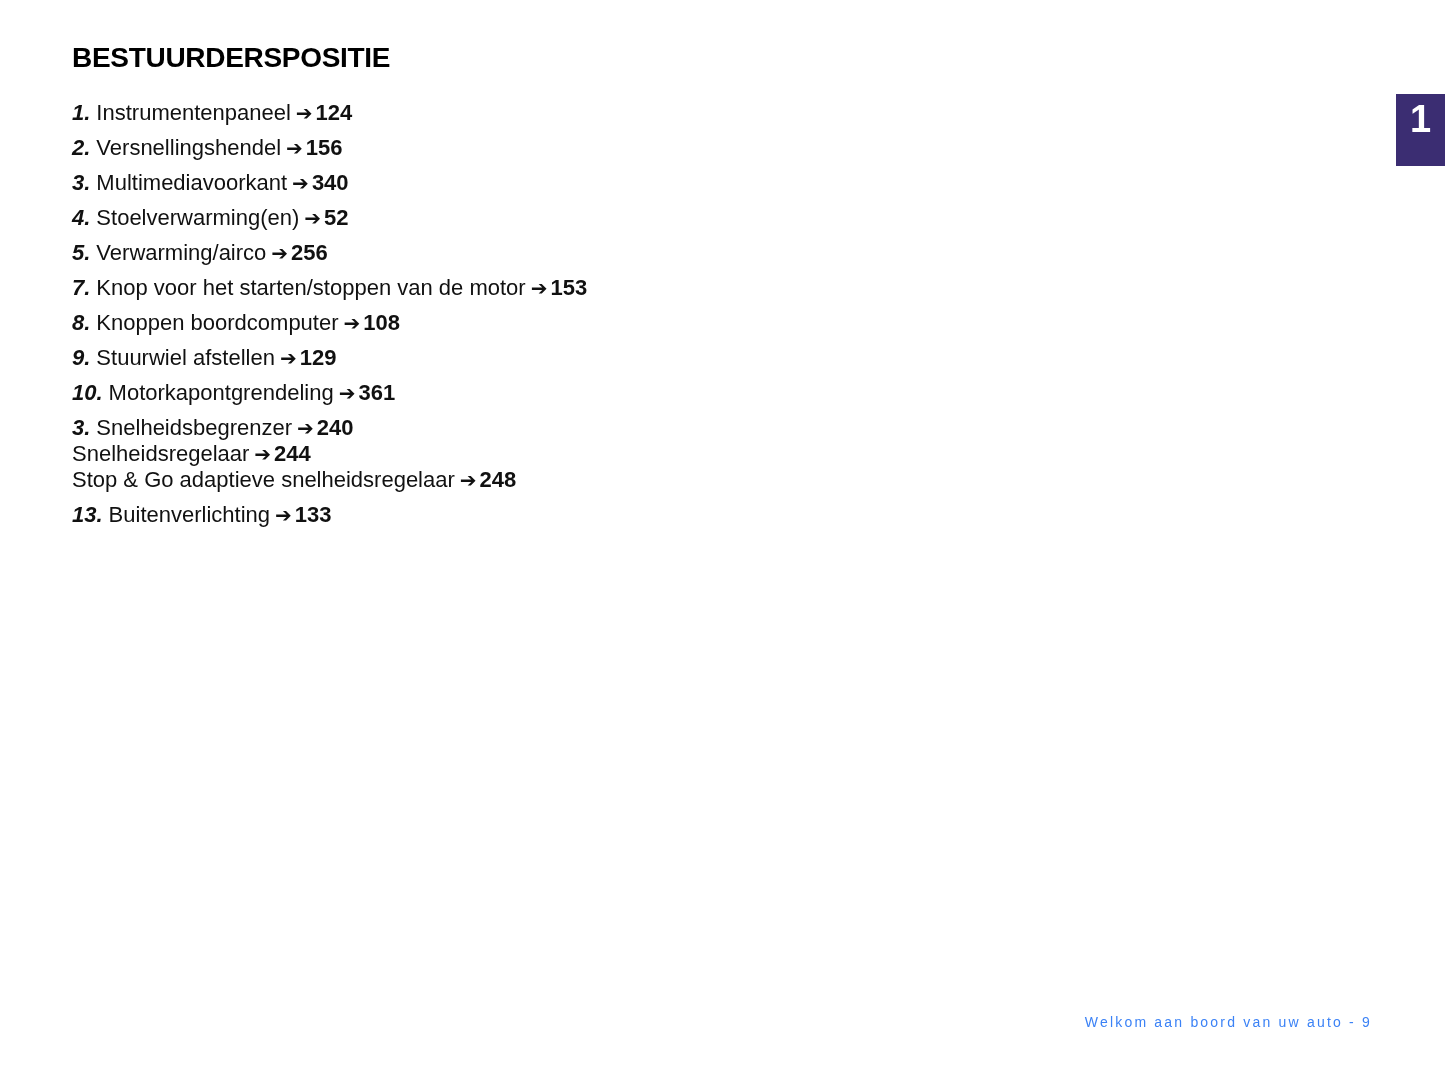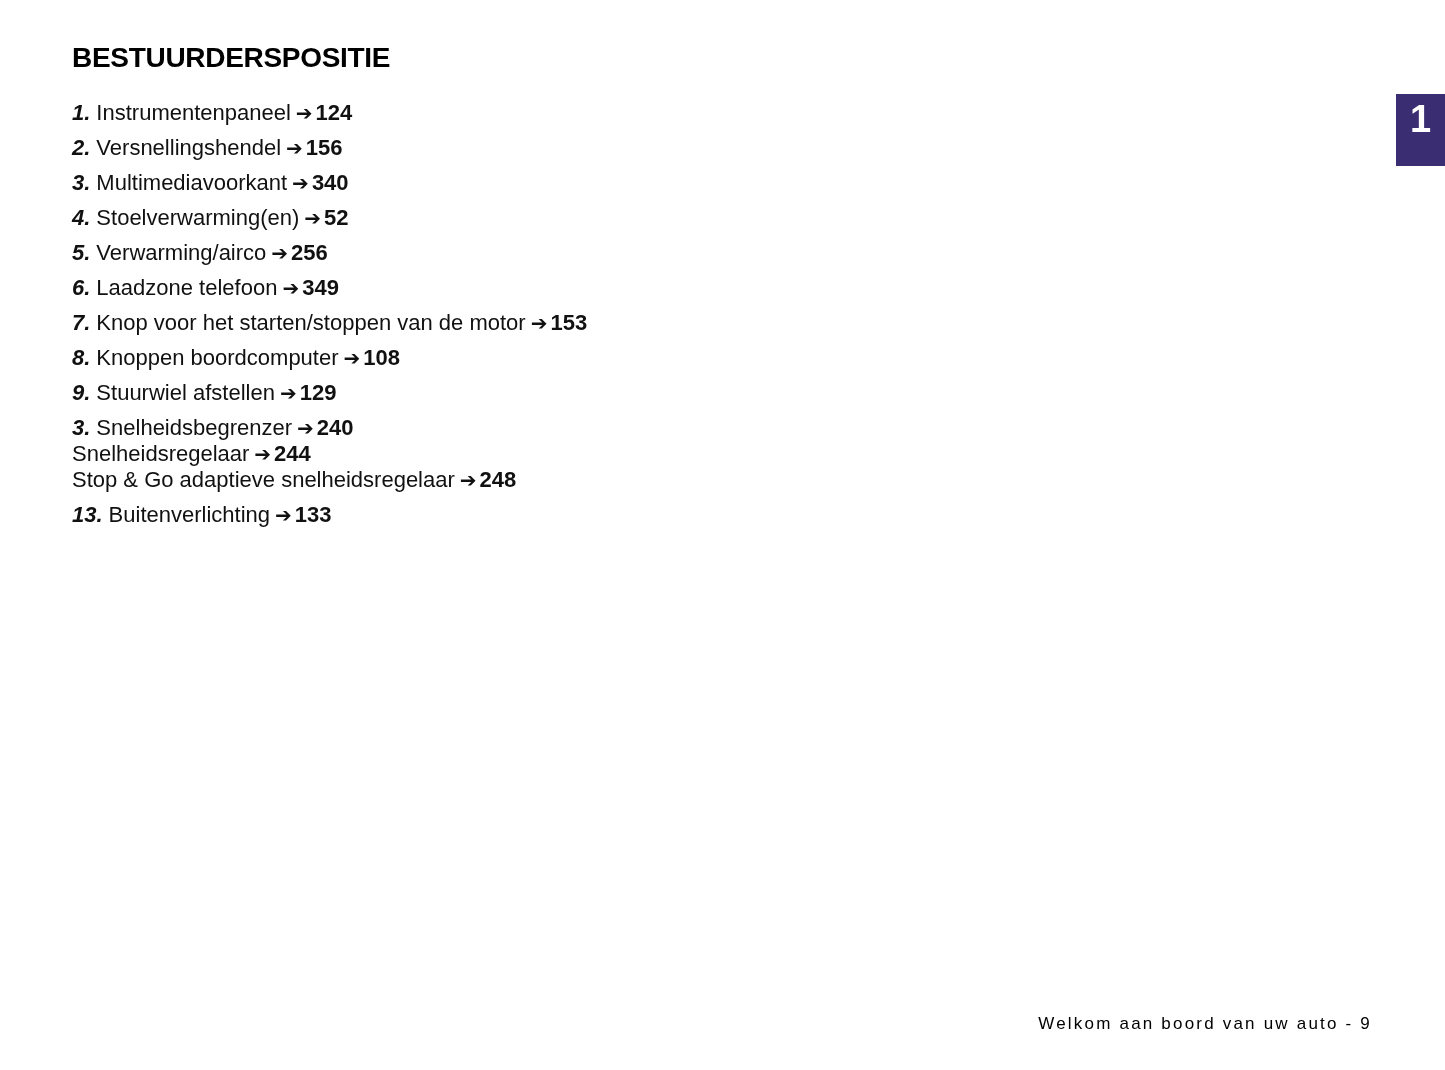--- a/index.html
+++ b/index.html
@@ -21,40 +21,40 @@
       padding-top: 4px; box-sizing: border-box;
     }
     .list { position: absolute; left: 72px; top: 100px; margin: 0; padding: 0; list-style: none; }
     .item { font-size: 22px; line-height: 26px; margin-bottom: 9px; white-space: nowrap; }
     .num { font-weight: bold; font-style: italic; margin-right: 6px; }
     .arrow { font-weight: bold; margin: 0 3px 0 5px; font-size: 20px; }
     .page { font-weight: bold; }
     .subline { display: block; }
     .footer {
       position: absolute; right: 73px; top: 1014px;
-      font-size: 17px; letter-spacing: 2.2px; color: #000000;
+      font-size: 14px; letter-spacing: 2.2px; color: #3b82f6;
     }
   </style>
 </head>
 <body>
 
 <h1 class="page-title">BESTUURDERSPOSITIE</h1>
 
 <div class="chapter-tab">1</div>
 
 <ul class="list">
   <li class="item"><span class="num">1.</span><span>Instrumentenpaneel</span><span class="arrow">➔</span><span class="page">124</span></li>
   <li class="item"><span class="num">2.</span><span>Versnellingshendel</span><span class="arrow">➔</span><span class="page">156</span></li>
   <li class="item"><span class="num">3.</span><span>Multimediavoorkant</span><span class="arrow">➔</span><span class="page">340</span></li>
   <li class="item"><span class="num">4.</span><span>Stoelverwarming(en)</span><span class="arrow">➔</span><span class="page">52</span></li>
   <li class="item"><span class="num">5.</span><span>Verwarming/airco</span><span class="arrow">➔</span><span class="page">256</span></li>
-  <li class="item"><span class="num">6.</span><span>Laadzone telefoon</span><span class="arrow">➔</span><span class="page">349</span></li>
   <li class="item"><span class="num">7.</span><span>Knop voor het starten/stoppen van de motor</span><span class="arrow">➔</span><span class="page">153</span></li>
   <li class="item"><span class="num">8.</span><span>Knoppen boordcomputer</span><span class="arrow">➔</span><span class="page">108</span></li>
   <li class="item"><span class="num">9.</span><span>Stuurwiel afstellen</span><span class="arrow">➔</span><span class="page">129</span></li>
+  <li class="item"><span class="num">10.</span><span>Motorkapontgrendeling</span><span class="arrow">➔</span><span class="page">361</span></li>
   <li class="item">
     <span class="subline"><span class="num">3.</span><span>Snelheidsbegrenzer</span><span class="arrow">➔</span><span class="page">240</span></span>
     <span class="subline"><span>Snelheidsregelaar</span><span class="arrow">➔</span><span class="page">244</span></span>
     <span class="subline"><span>Stop &amp; Go adaptieve snelheidsregelaar</span><span class="arrow">➔</span><span class="page">248</span></span>
   </li>
   <li class="item"><span class="num">13.</span><span>Buitenverlichting</span><span class="arrow">➔</span><span class="page">133</span></li>
 </ul>
 
 <div class="footer">Welkom aan boord van uw auto - 9</div>
 

